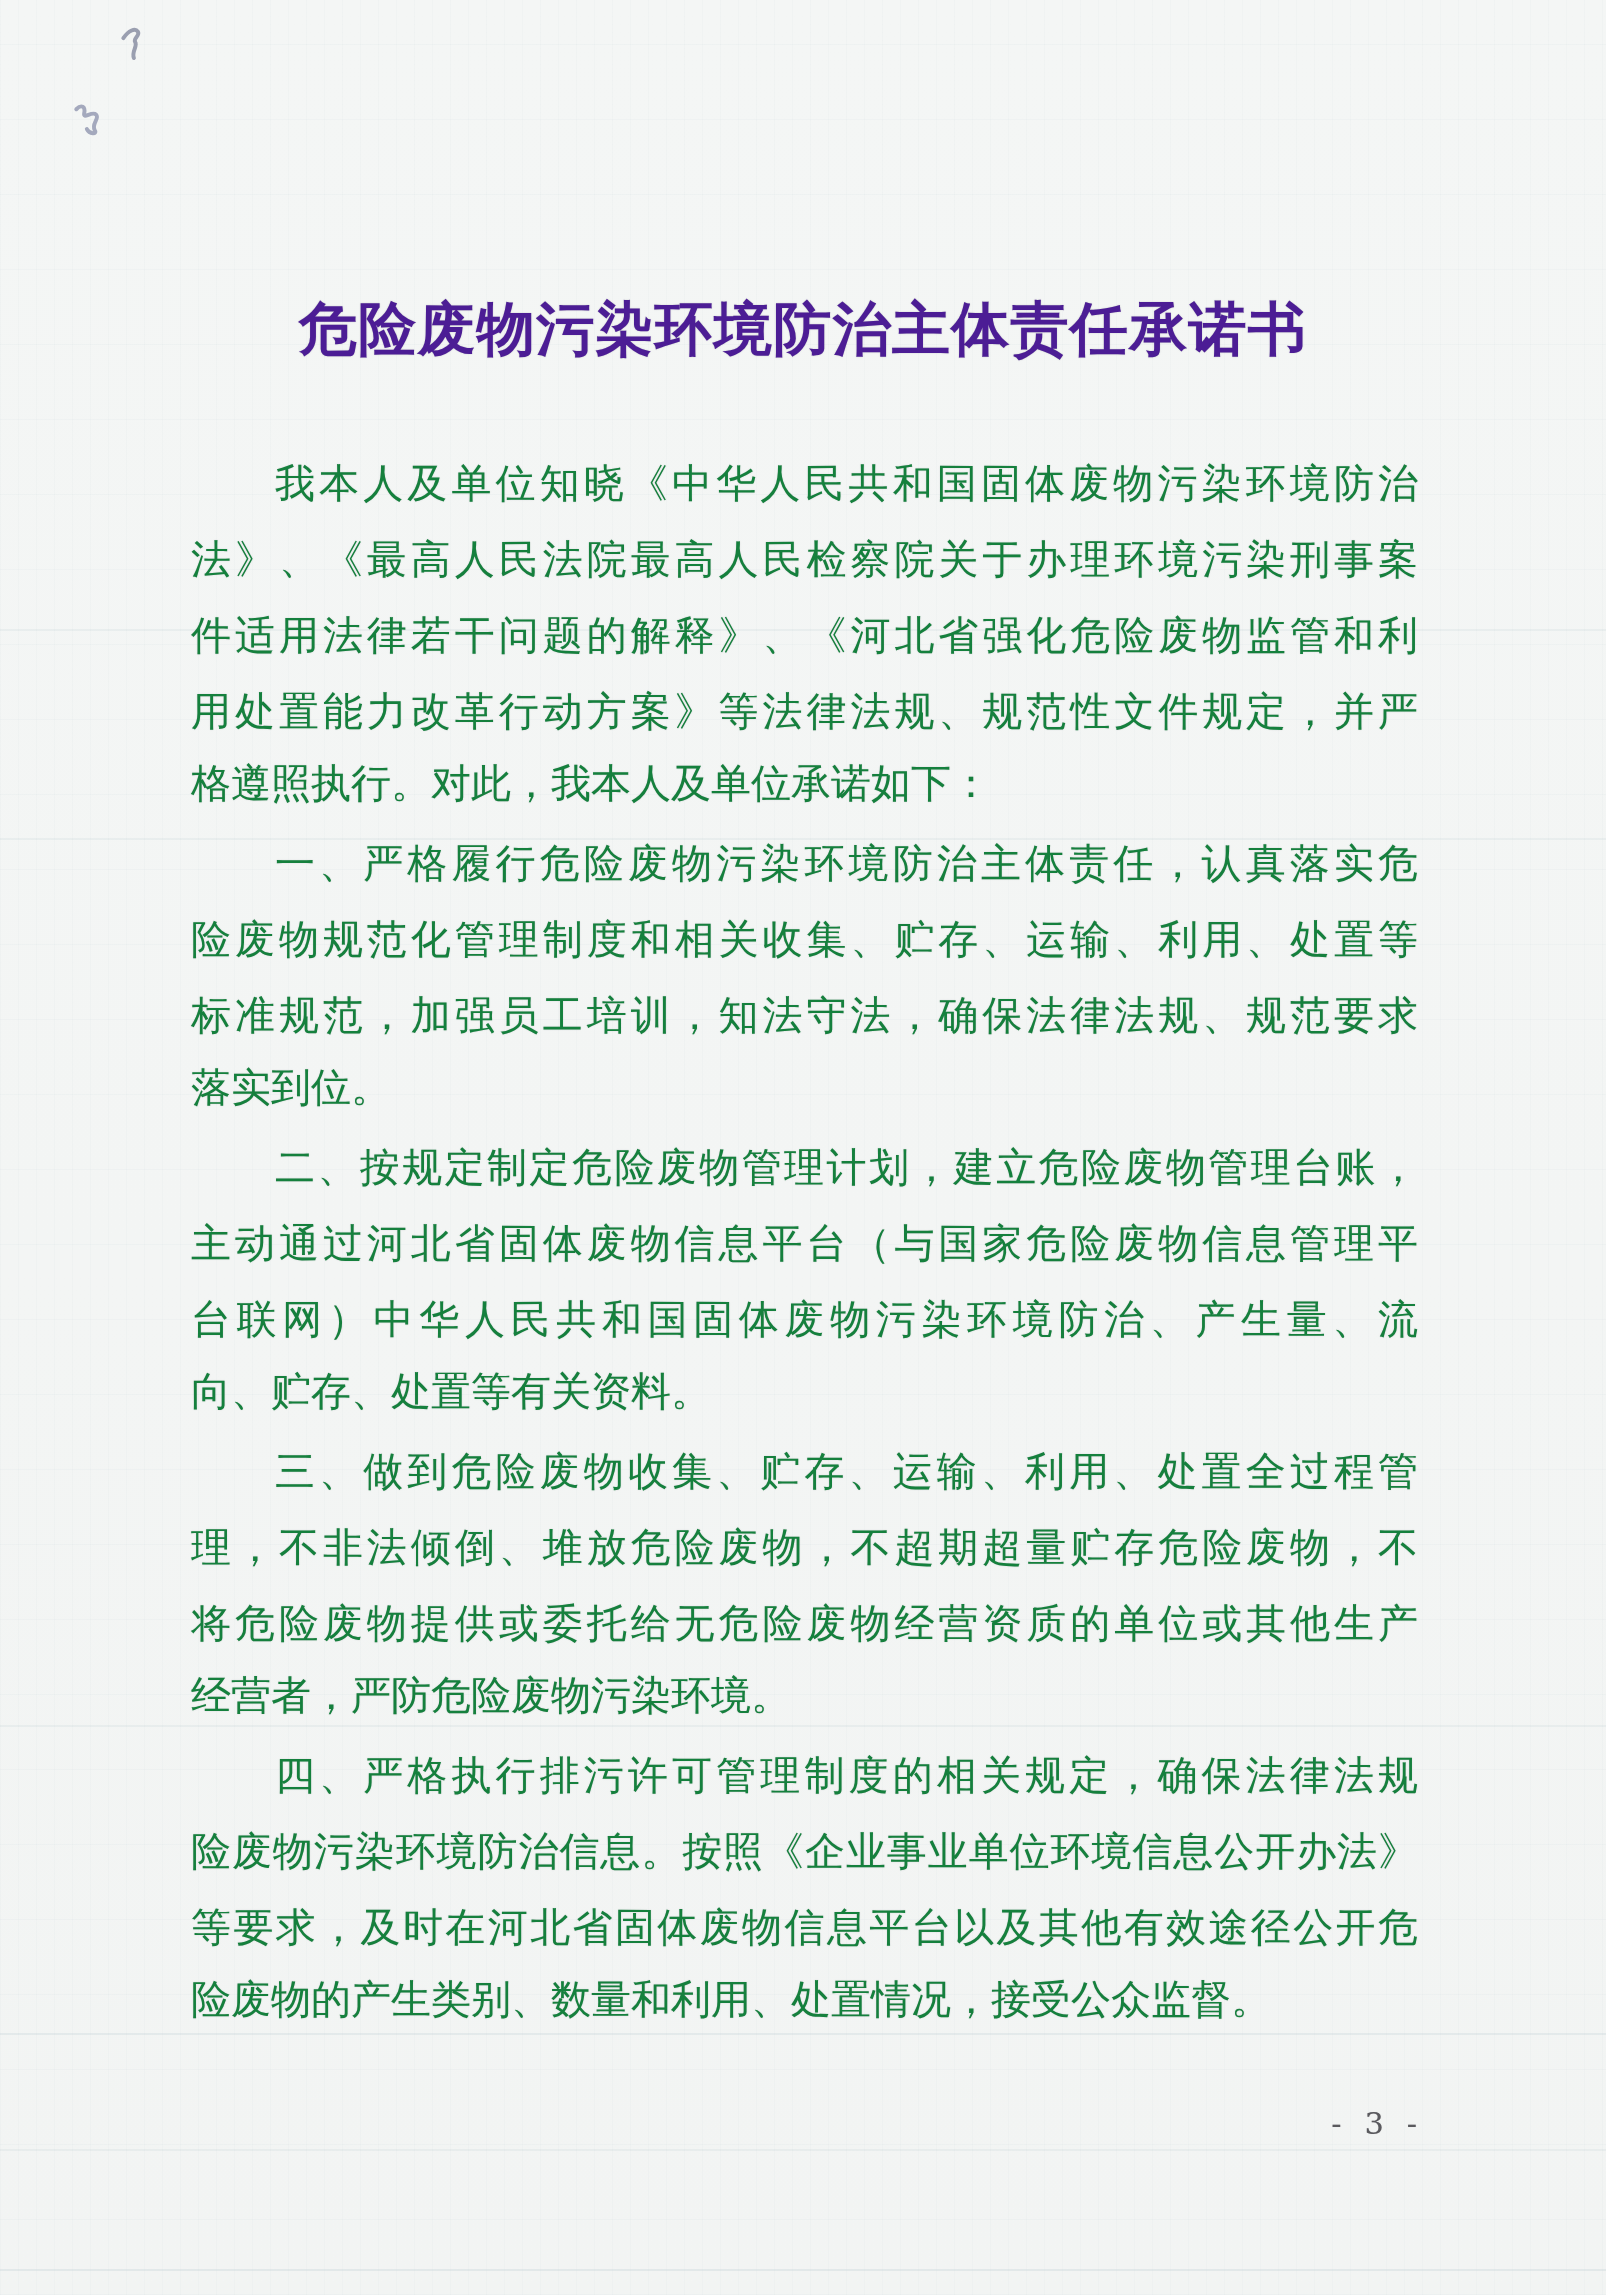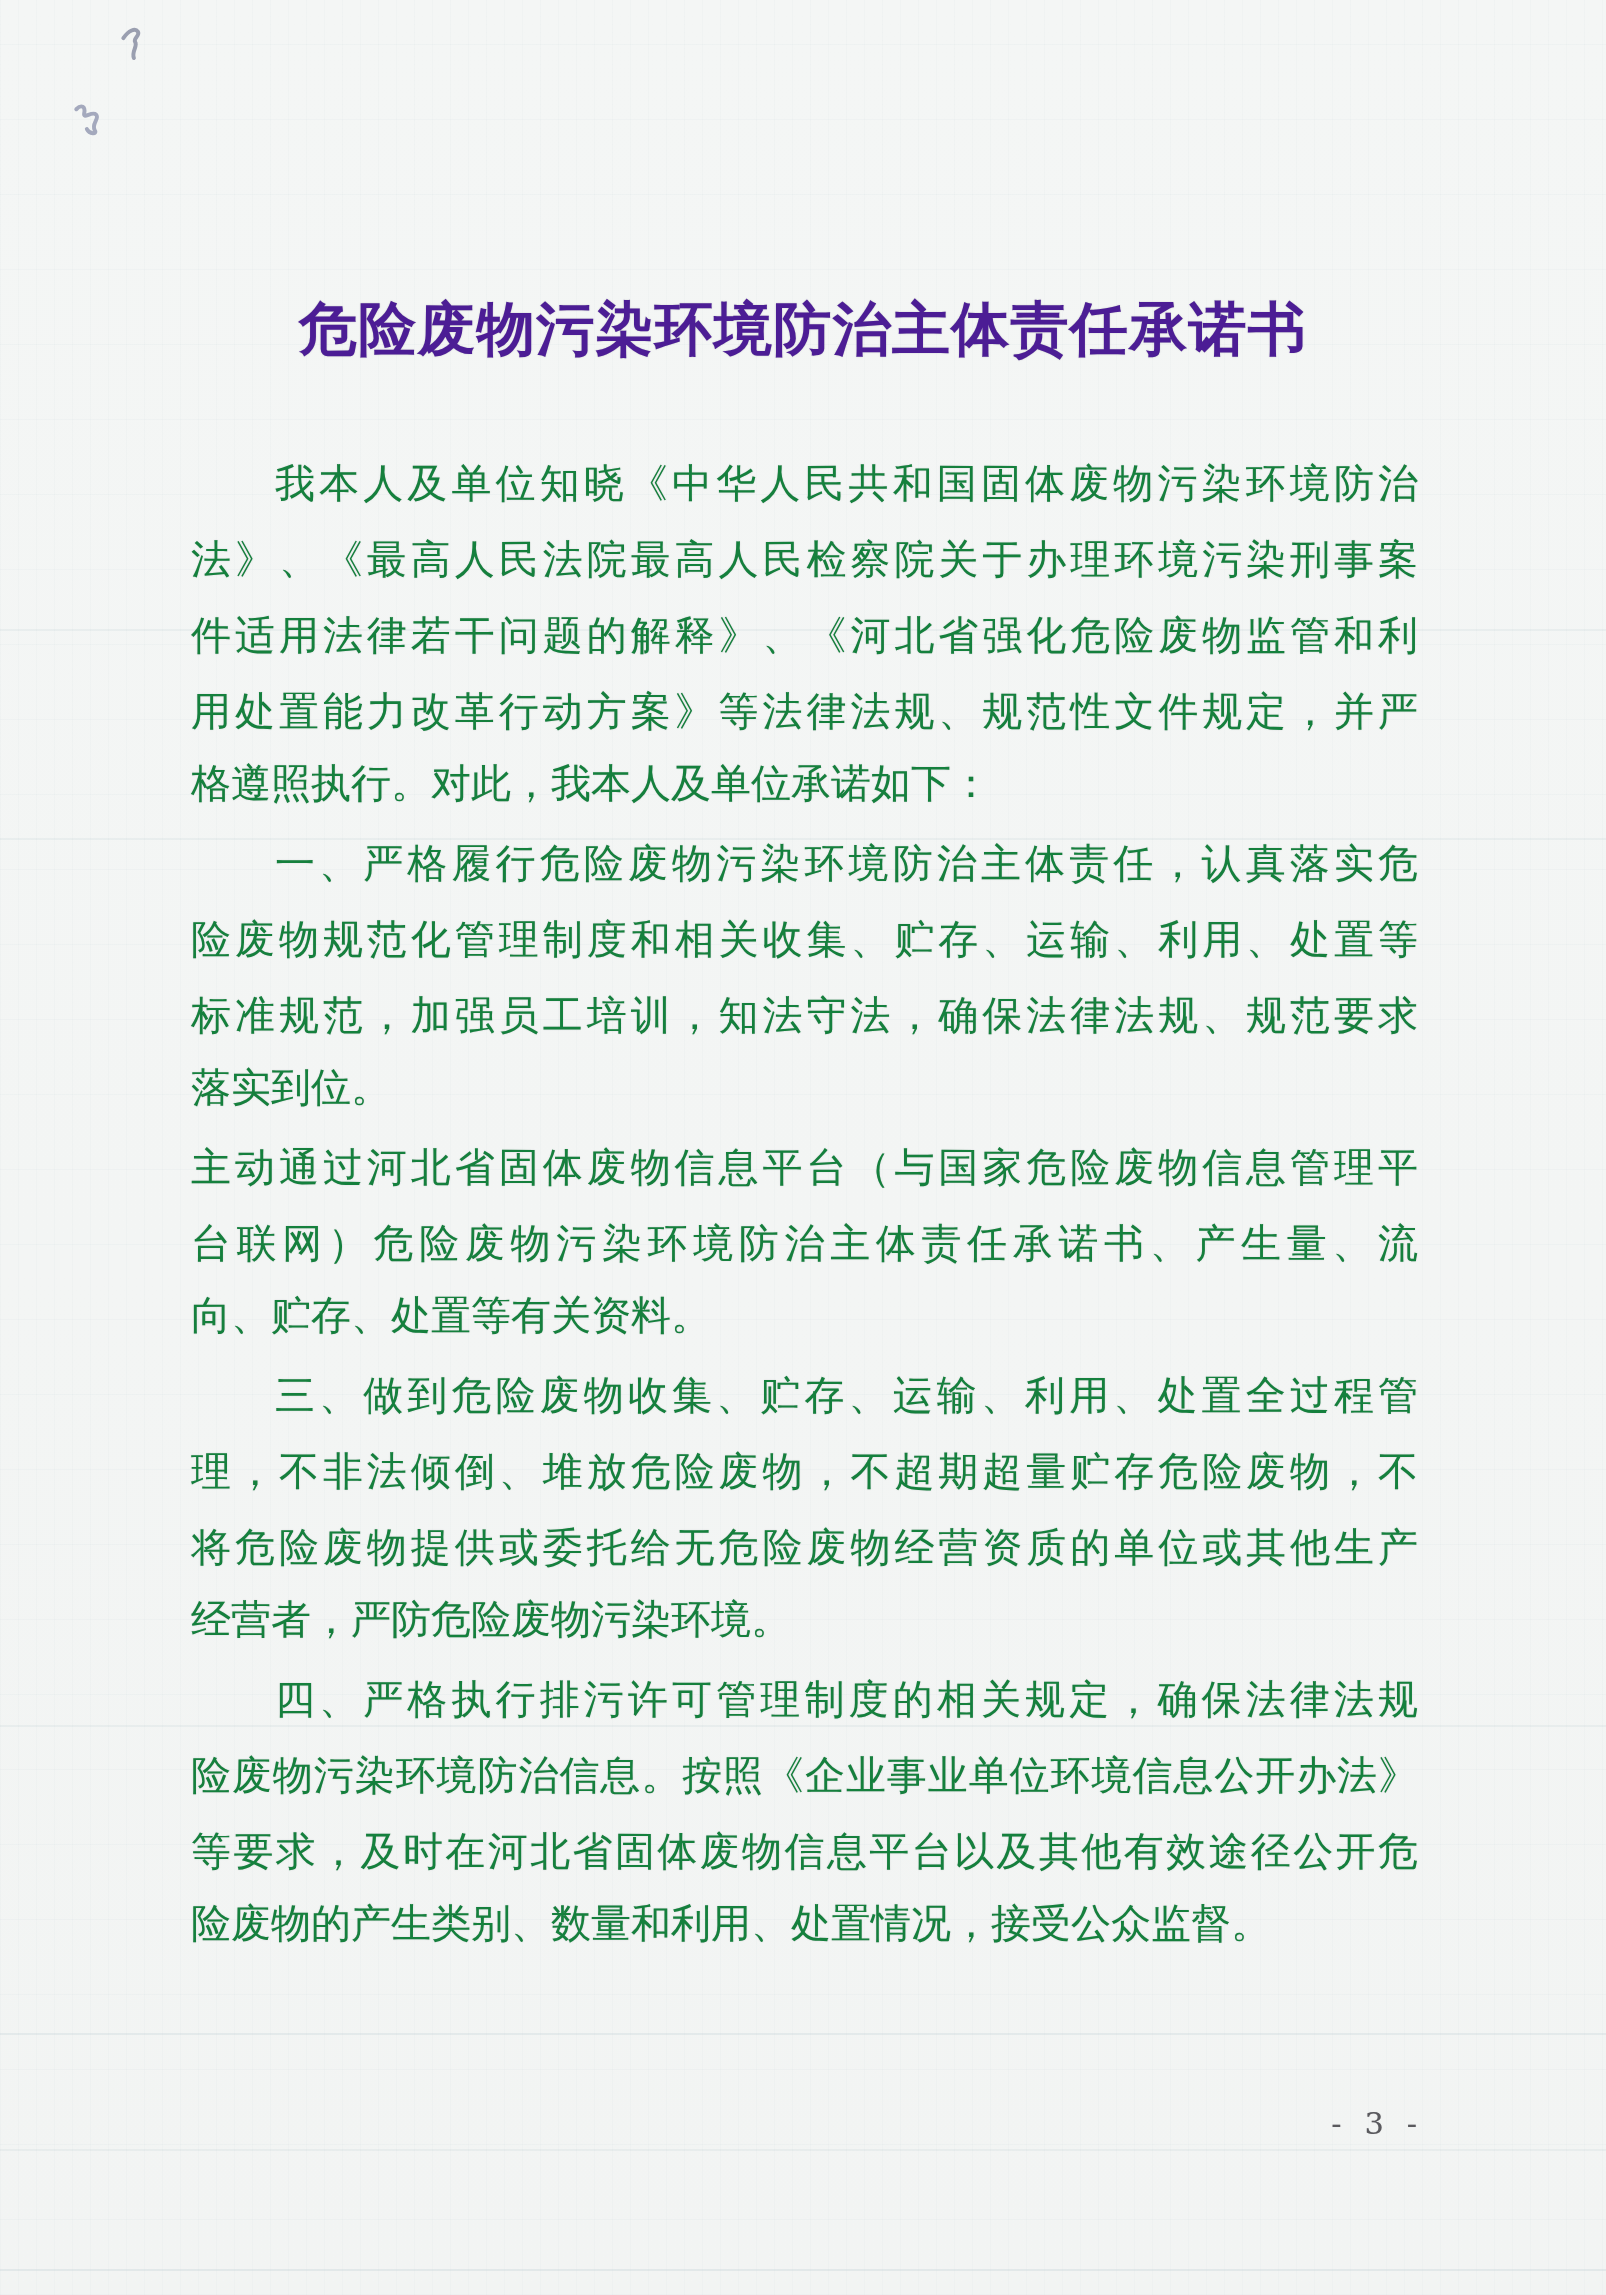--- a/index.html
+++ b/index.html
@@ -76,22 +76,23 @@
     <div class="line j">用处置能力改革行动方案》等法律法规、规范性文件规定，并严</div>
     <div class="line last">格遵照执行。对此，我本人及单位承诺如下：</div>
   </div>
   <div>
     <div class="line j indent">一、严格履行危险废物污染环境防治主体责任，认真落实危</div>
     <div class="line j">险废物规范化管理制度和相关收集、贮存、运输、利用、处置等</div>
     <div class="line j">标准规范，加强员工培训，知法守法，确保法律法规、规范要求</div>
     <div class="line last">落实到位。</div>
   </div>
   <div>
+    <div class="line j indent">二、按规定制定危险废物管理计划，建立危险废物管理台账，</div>
     <div class="line j">主动通过河北省固体废物信息平台（与国家危险废物信息管理平</div>
-    <div class="line j">台联网）危险废物污染环境防治主体责任承诺书、产生量、流</div>
+    <div class="line j">台联网）中华人民共和国固体废物污染环境防治、产生量、流</div>
     <div class="line last">向、贮存、处置等有关资料。</div>
   </div>
   <div>
     <div class="line j indent">三、做到危险废物收集、贮存、运输、利用、处置全过程管</div>
     <div class="line j">理，不非法倾倒、堆放危险废物，不超期超量贮存危险废物，不</div>
     <div class="line j">将危险废物提供或委托给无危险废物经营资质的单位或其他生产</div>
     <div class="line last">经营者，严防危险废物污染环境。</div>
   </div>
   <div>
     <div class="line j indent">四、严格执行排污许可管理制度的相关规定，确保法律法规</div>

